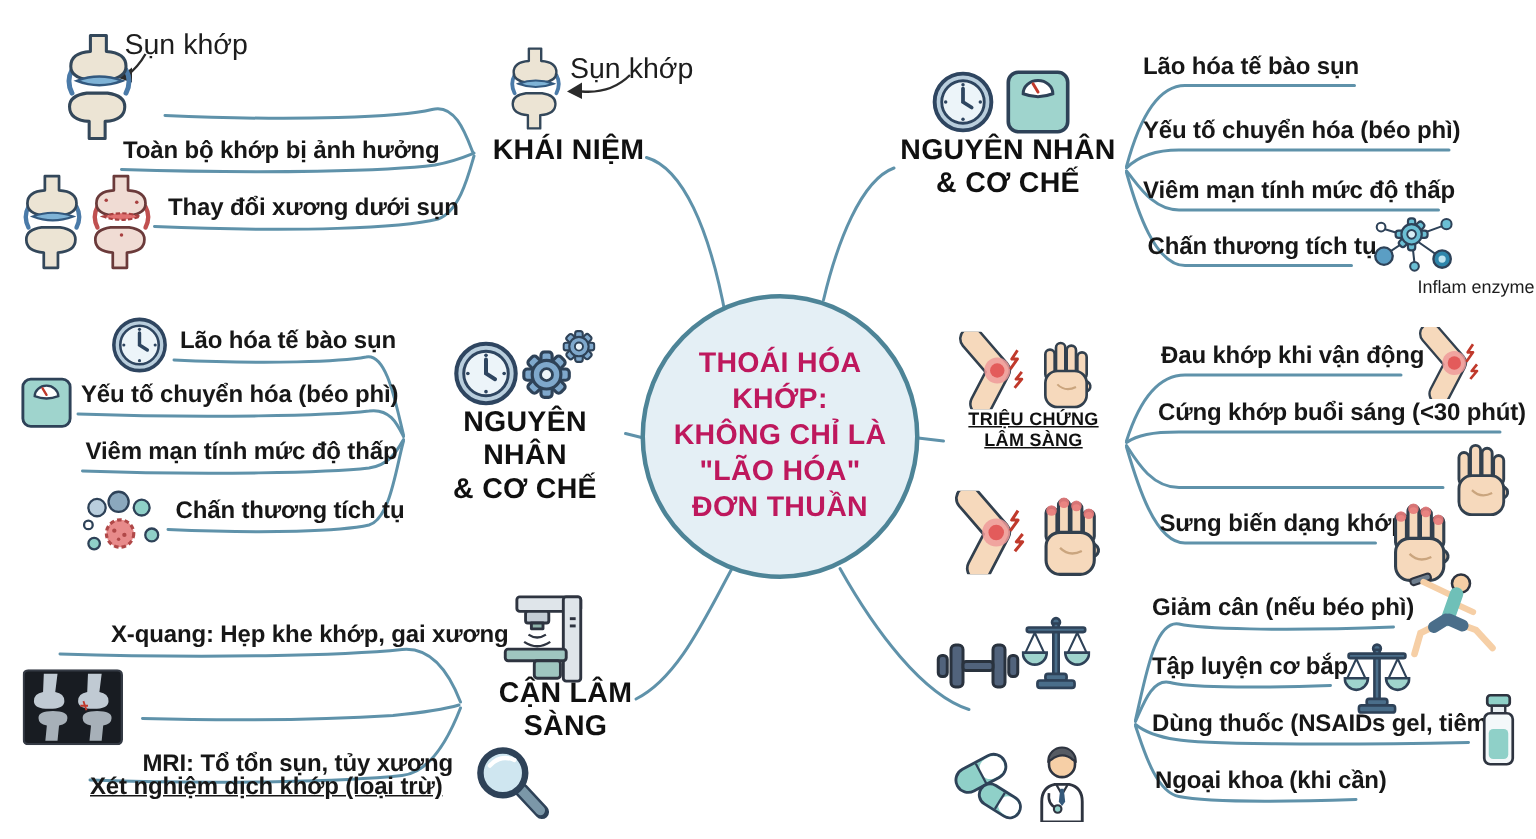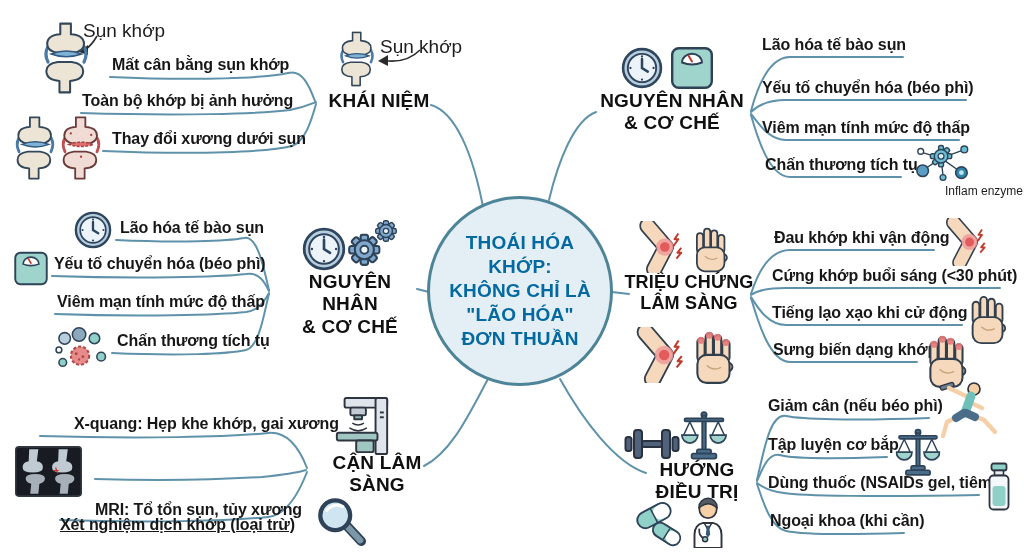--- a/index.html
+++ b/index.html
@@ -4,24 +4,24 @@
 <title>Mindmap</title>
 <style>
   html,body{margin:0;padding:0;background:#fff;}
   .canvas{position:relative;width:1024px;height:559px;background:#ffffff;overflow:hidden;
           font-family:"Liberation Sans",sans-serif;color:#141414;}
   .bgsvg{position:absolute;left:0;top:0;width:1024px;height:559px;}
   .center-node{position:absolute;left:427px;top:196px;width:186px;height:190px;
                background:#e4eff5;border:3px solid #4d8497;border-radius:50%;
                display:flex;align-items:center;justify-content:center;box-sizing:border-box;}
   .center-text{white-space:pre-line;text-align:center;font-weight:bold;font-size:19px;
-               line-height:1.26;color:#0369a1;letter-spacing:.2px;}
+               line-height:1.26;color:#be185d;letter-spacing:.2px;}
   .blabel{position:absolute;font-weight:bold;text-align:center;white-space:pre-line;
           line-height:1.18;font-size:19px;color:#101010;letter-spacing:.2px;}
-  .blabel.sm{font-size:18px;}
+  .blabel.sm{font-size:12px;text-decoration:underline;}
   .item{position:absolute;font-size:16px;font-weight:600;color:#171717;white-space:nowrap;letter-spacing:-0.1px;}
   .ann{position:absolute;font-size:19px;font-weight:500;color:#1d1d1d;white-space:nowrap;}
   .ann.tiny{font-size:12px;}
   .icon{position:absolute;}
 </style>
 </head>
 <body>
 
 <svg width="0" height="0" style="position:absolute">
 <defs>
@@ -283,40 +283,36 @@
 
   <div class="blabel" style="left:327px;top:90px;width:104px;">KHÁI NIỆM</div>
   <div class="blabel" style="left:598px;top:90px;width:148px;">NGUYÊN NHÂN
 &amp; CƠ CHẾ</div>
   <div class="blabel" style="left:280px;top:271px;width:140px;">NGUYÊN NHÂN
 &amp; CƠ CHẾ</div>
   <div class="blabel sm" style="left:624px;top:272px;width:130px;">TRIỆU CHỨNG
 LÂM SÀNG</div>
   <div class="blabel" style="left:322px;top:452px;width:110px;">CẬN LÂM
 SÀNG</div>
-  <div class="blabel" style="left:642px;top:459px;width:110px;">HƯỚNG
-ĐIỀU TRỊ</div>
-
-  <div class="item" style="left:112px;top:56px;">Mất cân bằng sụn khớp</div>
+
   <div class="item" style="left:82px;top:92px;">Toàn bộ khớp bị ảnh hưởng</div>
   <div class="item" style="left:112px;top:130px;text-align:right;">Thay đổi xương dưới sụn</div>
 
   <div class="item" style="left:762px;top:36px;">Lão hóa tế bào sụn</div>
   <div class="item" style="left:762px;top:79px;">Yếu tố chuyển hóa (béo phì)</div>
   <div class="item" style="left:762px;top:119px;">Viêm mạn tính mức độ thấp</div>
   <div class="item" style="left:765px;top:156px;">Chấn thương tích tụ</div>
 
   <div class="item" style="left:120px;top:219px;">Lão hóa tế bào sụn</div>
   <div class="item" style="left:54px;top:255px;">Yếu tố chuyển hóa (béo phì)</div>
   <div class="item" style="left:57px;top:293px;">Viêm mạn tính mức độ thấp</div>
   <div class="item" style="left:117px;top:332px;">Chấn thương tích tụ</div>
 
   <div class="item" style="left:774px;top:229px;">Đau khớp khi vận động</div>
   <div class="item" style="left:772px;top:267px;">Cứng khớp buổi sáng (&lt;30 phút)</div>
-  <div class="item" style="left:772px;top:304px;">Tiếng lạo xạo khi cử động</div>
   <div class="item" style="left:773px;top:341px;">Sưng biến dạng khớp</div>
 
   <div class="item" style="left:40px;top:415px;margin-left:34px;">X-quang: Hẹp khe khớp, gai xương</div>
   <div class="item" style="left:95px;top:458px;margin-top:43px;">MRI: Tổ tổn sụn, tủy xương</div>
   <div class="item" style="left:60px;top:516px;text-decoration:underline;">Xét nghiệm dịch khớp (loại trừ)</div>
 
   <div class="item" style="left:768px;top:397px;">Giảm cân (nếu béo phì)</div>
   <div class="item" style="left:768px;top:436px;">Tập luyện cơ bắp</div>
   <div class="item" style="left:768px;top:474px;">Dùng thuốc (NSAIDs gel, tiêm)</div>
   <div class="item" style="left:770px;top:512px;">Ngoại khoa (khi cần)</div>

